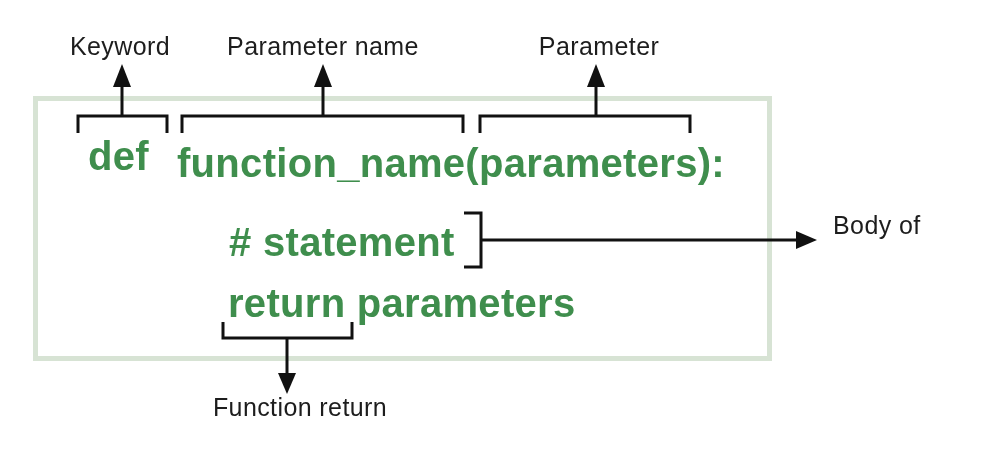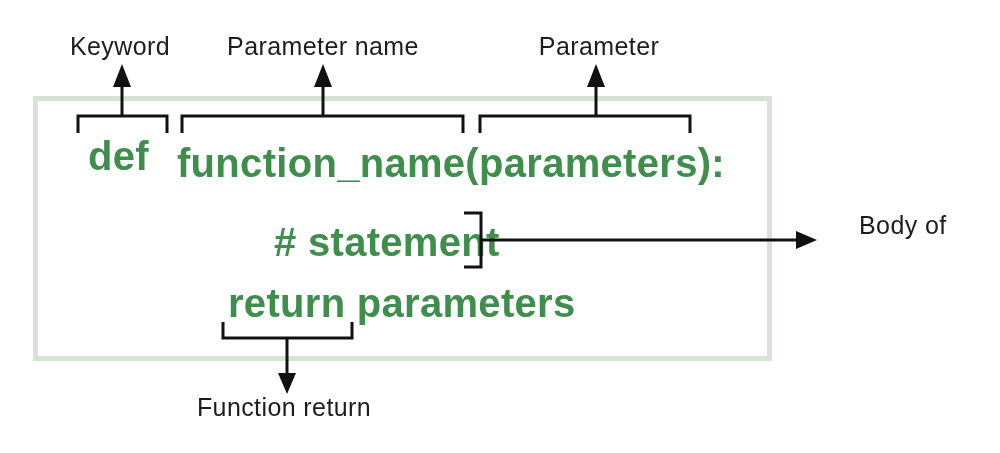--- a/index.html
+++ b/index.html
@@ -58,27 +58,27 @@
     font-weight: 400;
     line-height: 31px;
     letter-spacing: 0.4px;
     white-space: nowrap;
   }
   .centered {
     transform: translateX(-50%);
   }
   #code-keyword   { left: 88px;  top: 136px; }
   #code-signature { left: 177px; top: 136px; margin-top: 7px; }
-  #code-statement { left: 229px; top: 222px; margin-left: 45px; }
+  #code-statement { left: 229px; top: 222px; }
   #code-return    { left: 228px; top: 283px; }
   #label-keyword        { left: 120px; top: 31px; }
   #label-function-name  { left: 323px; top: 31px; }
   #label-parameter      { left: 599px; top: 31px; }
-  #label-body           { left: 833px; top: 210px; margin-left: 26px; }
-  #label-function-return{ left: 284px; top: 392px; }
+  #label-body           { left: 833px; top: 210px; }
+  #label-function-return{ left: 300px; top: 392px; }
 </style>
 </head>
 <body>
 
 <div class="canvas">
 
   <div class="code-box"></div>
 
   <span id="code-keyword" class="code-text">def</span>
   <span id="code-signature" class="code-text">function_name(parameters):</span>

